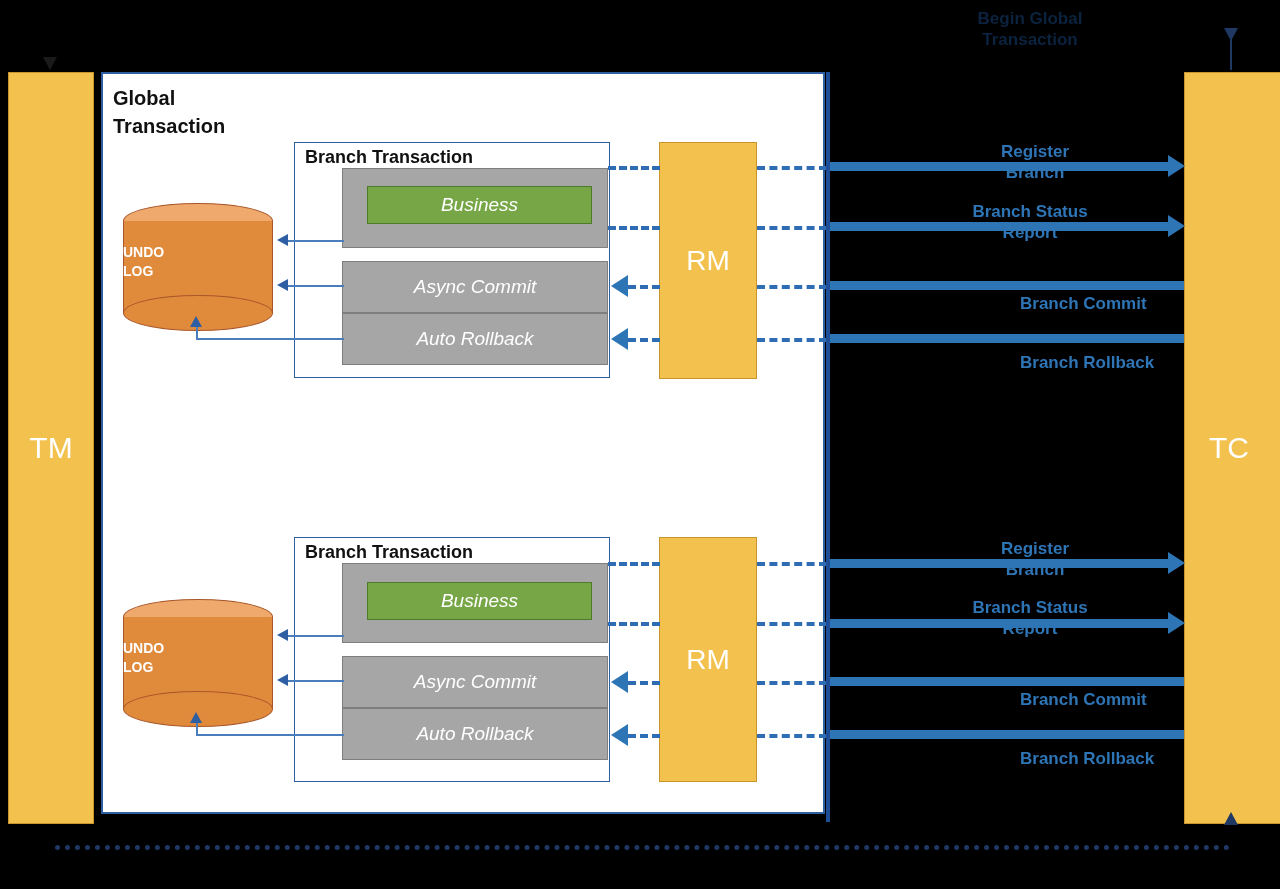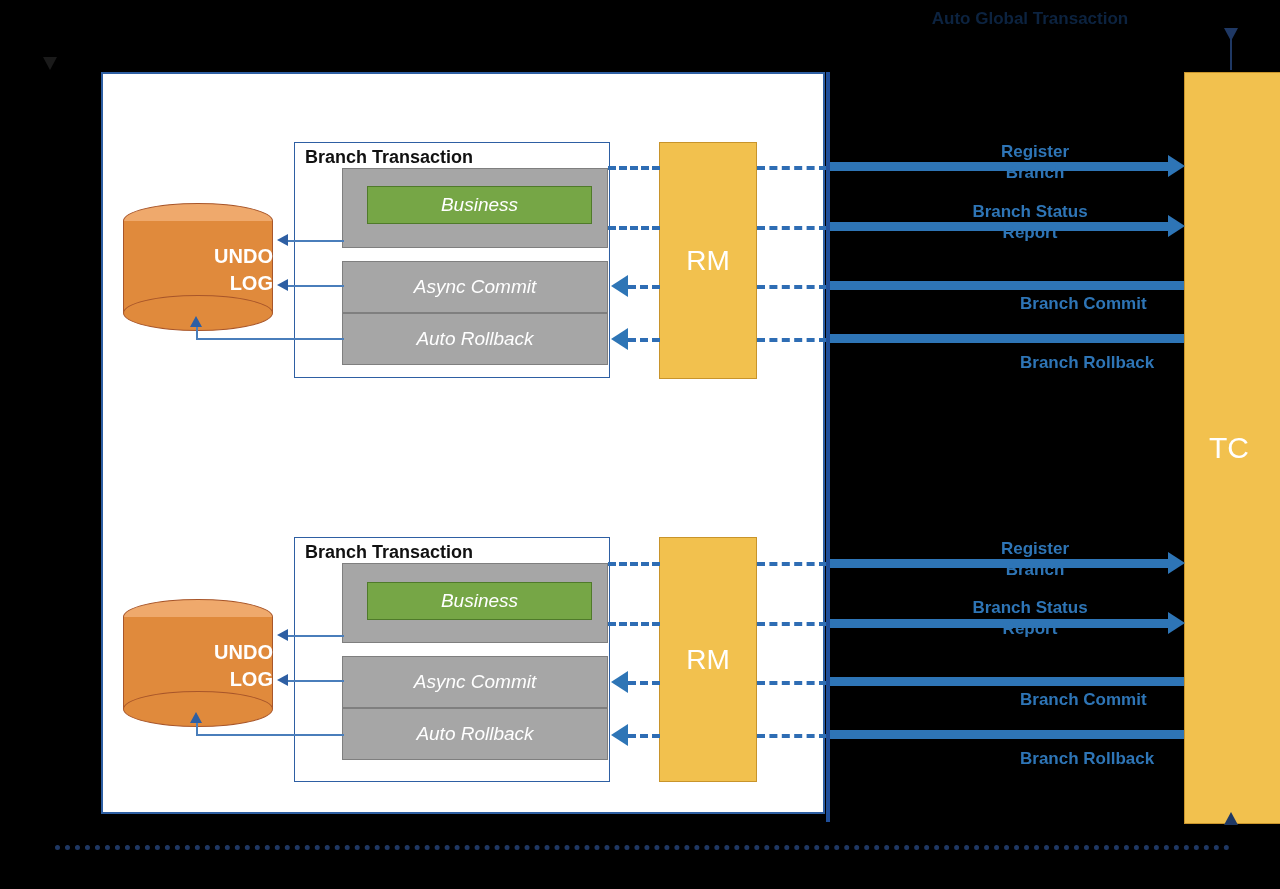--- a/index.html
+++ b/index.html
@@ -31,22 +31,22 @@
              color:#FFFFFF;font-style:italic;font-size:19px;display:flex;align-items:center;justify-content:center;}
 
   
   .cyl{position:absolute;width:150px;height:128px;}
   .cyl .body{position:absolute;left:0;top:18px;width:150px;height:92px;background:#E08A3C;
              border-left:1.5px solid #A8562A;border-right:1.5px solid #A8562A;box-sizing:border-box;}
   .cyl .top{position:absolute;left:0;top:0;width:150px;height:36px;background:#EFA96C;
             border:1.5px solid #A8562A;border-radius:50%;box-sizing:border-box;}
   .cyl .bot{position:absolute;left:0;top:92px;width:150px;height:36px;background:#E08A3C;
             border:1.5px solid #A8562A;border-radius:50%;box-sizing:border-box;}
-  .cyl .lbl{position:absolute;left:0;top:40px;width:150px;text-align:right;color:#FFFFFF;
-            font-size:20px;font-weight:bold;line-height:1.35;z-index:4;}
+  .cyl .lbl{position:absolute;left:0;top:40px;width:150px;text-align:left;color:#FFFFFF;
+            font-size:14px;font-weight:bold;line-height:1.35;z-index:4;}
 
   
   .rm{position:absolute;width:98px;background:#F2C14E;border:1px solid #C8942B;
       color:#FFFFFF;font-size:28px;display:flex;align-items:center;justify-content:center;box-sizing:border-box;}
   #rm1{left:659px;top:142px;height:237px;}
   #rm2{left:659px;top:537px;height:245px;}
 
   
   .tl{position:absolute;background:#4A7EBB;height:1.5px;}
   .tlv{position:absolute;background:#4A7EBB;width:1.5px;}
@@ -81,33 +81,40 @@
   #top-caption{position:absolute;left:930px;top:8px;width:200px;text-align:center;
                color:#0C2340;font-size:17px;font-weight:bold;line-height:1.25;}
   #bottom-caption{position:absolute;left:880px;top:855px;width:340px;text-align:center;
                   color:#0C2340;font-size:17px;font-weight:bold;}
 </style>
 </head>
 <body>
 
 <div id="stage">
 
-  <div id="top-caption">Auto Global Transaction</div>
+  <div id="top-caption">Begin Global Transaction</div>
 
   <div class="tlv" style="left:1230px;top:30px;height:40px;background:#1F3864;width:2px;"></div>
   <div class="ahead-up-dk" style="left:1224px;top:28px;transform:rotate(180deg);"></div>
 
+  <div class="actor" id="tm-bar">
+    <span>TM</span>
+  </div>
   <div class="ahead-down" style="left:43px;top:57px;"></div>
 
   <div class="actor" id="tc-bar">
     <span>TC</span>
   </div>
   <div class="ahead-up-dk" style="left:1224px;top:812px;"></div>
 
   <div id="global-panel"></div>
+  <div id="global-title">
+    <div>Global</div>
+    <div>Transaction</div>
+  </div>
 
   <div class="branch" id="branch1">
     <div class="branch-title">Branch Transaction</div>
   </div>
 
   <div class="gray-box" style="left:342px;top:168px;width:266px;height:80px;"></div>
   <div class="green-box" style="left:367px;top:186px;width:225px;height:38px;">
     <span>Business</span>
   </div>
   <div class="gray-box" style="left:342px;top:261px;width:266px;height:52px;">

